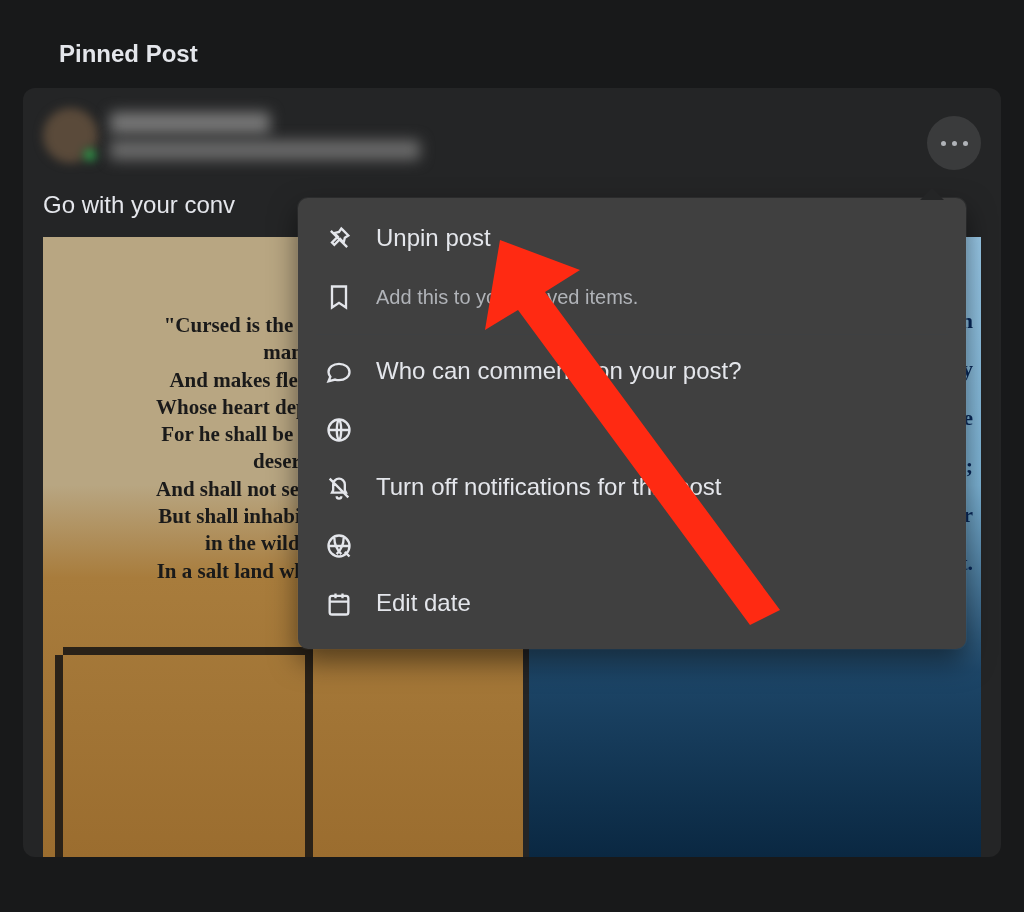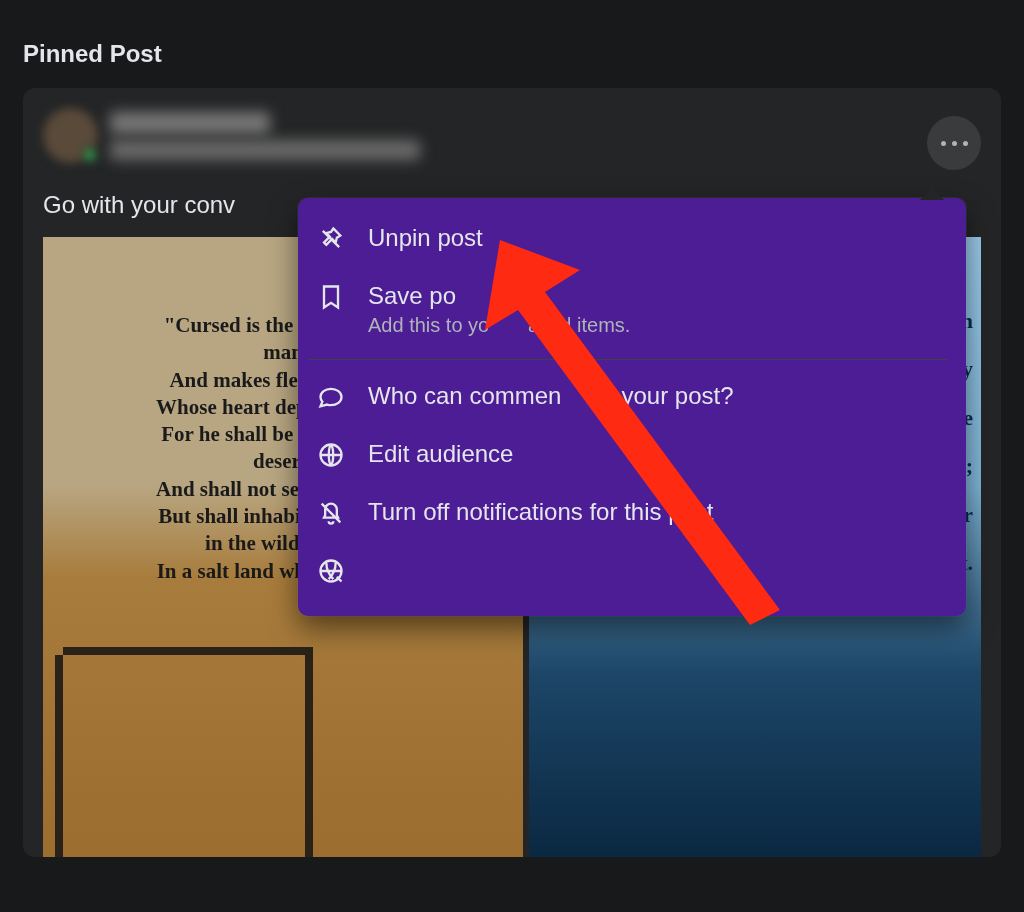--- a/index.html
+++ b/index.html
@@ -10,20 +10,21 @@
     font-family: -apple-system, BlinkMacSystemFont, "Segoe UI", Helvetica, Arial, sans-serif;
     color: #e4e6eb;
     overflow: hidden;
     position: relative;
   }
   .page-title {
     font-size: 24px;
     font-weight: 600;
     color: #e4e6eb;
     padding: 40px 0 20px 23px;
+    margin-left: 36px;
   }
   .post-card {
     margin: 0 23px;
     background: #242526;
     border-radius: 12px;
     padding: 20px 20px 0 20px;
     position: relative;
   }
   .post-header {
     display: flex;
@@ -91,24 +92,24 @@
   .quote2 {
     position:absolute; top:60px; right:8px;
     text-align:right; font-size:22px; font-weight:600; line-height:2.2;
   }
 
   
   .menu {
     position: absolute;
     top: 198px; left: 298px;
     width: 668px;
-    background: #4c1d95;
+    background: #404040;
     border-radius: 10px;
     box-shadow: 0 12px 28px rgba(0,0,0,0.5), 0 0 0 1px rgba(255,255,255,0.05);
-    padding: 12px 8px 16px 0;
+    padding: 12px 8px 16px 8px;
     z-index: 50;
   }
   .menu::before {
     content:"";
     position:absolute; top:-10px; right:22px;
     border-left:12px solid transparent;
     border-right:12px solid transparent;
     border-bottom:12px solid #242526;
   }
   .menu-item {
@@ -197,21 +198,20 @@
       </span>
   </div>
 
   <div class="menu-item">
     <span class="menu-icon">
       <svg viewBox="0 0 24 24">
           <path d="M6 3h12v18l-6-4-6 4V3z"></path>
         </svg>
     </span>
     <span class="menu-text">
-      <span class="menu-label">Save po</span>
       <span class="menu-sub" style="white-space:pre;">Add this to yo       aved items.</span>
     </span>
   </div>
 
   <div class="menu-divider"></div>
 
   <div class="menu-item">
     <span class="menu-icon">
       <svg viewBox="0 0 24 24">
           <path d="M21 12c0 4-4 7-9 7-1.2 0-2.3-.2-3.3-.5L3 20l1.6-4C3.6 14.8 3 13.5 3 12c0-4 4-7 9-7s9 3 9 7z"></path>
@@ -223,23 +223,20 @@
   </div>
 
 
   <div class="menu-item">
     <span class="menu-icon">
       <svg viewBox="0 0 24 24">
           <circle cx="12" cy="12" r="9"></circle>
           <path d="M3 12h18M12 3c2.5 3 2.5 15 0 18M12 3c-2.5 3-2.5 15 0 18"></path>
         </svg>
     </span>
-    <span class="menu-text">
-        <span class="menu-label">Edit audience</span>
-      </span>
   </div>
 
   <div class="menu-item">
     <span class="menu-icon">
       <svg viewBox="0 0 24 24">
           <path d="M18 16H6l1-2V9a5 5 0 0110 0v5l1 2zM10 19a2 2 0 004 0M4 4l16 16"></path>
         </svg>
     </span>
     <span class="menu-text">
         <span class="menu-label">Turn off notifications for this post</span>
@@ -249,20 +246,31 @@
   <div class="menu-item">
     <span class="menu-icon">
       <svg viewBox="0 0 24 24">
           <circle cx="12" cy="12" r="9"></circle>
           <path d="M3 12h18M8 5c0 4 2 10 6 14M16 5c0 4-2 10-6 14"></path>
           <path d="M17 17l4 4"></path>
         </svg>
     </span>
   </div>
 
+  <div class="menu-item">
+    <span class="menu-icon">
+      <svg viewBox="0 0 24 24">
+          <rect x="4" y="5" width="16" height="16" rx="2"></rect>
+          <path d="M4 10h16M9 3v4M15 3v4"></path>
+        </svg>
+    </span>
+    <span class="menu-text">
+        <span class="menu-label">Edit date</span>
+      </span>
+  </div>
 
 
 </div>
 
 <svg class="arrow" viewBox="0 0 330 400">
   <defs>
     <marker id="ah" markerWidth="1" markerHeight="1" refX="0" refY="0"></marker>
   </defs>
   <polygon points="30,10 110,40 75,62 310,380 280,395 48,80 15,100" fill="#ff2a12"></polygon>
 </svg>

